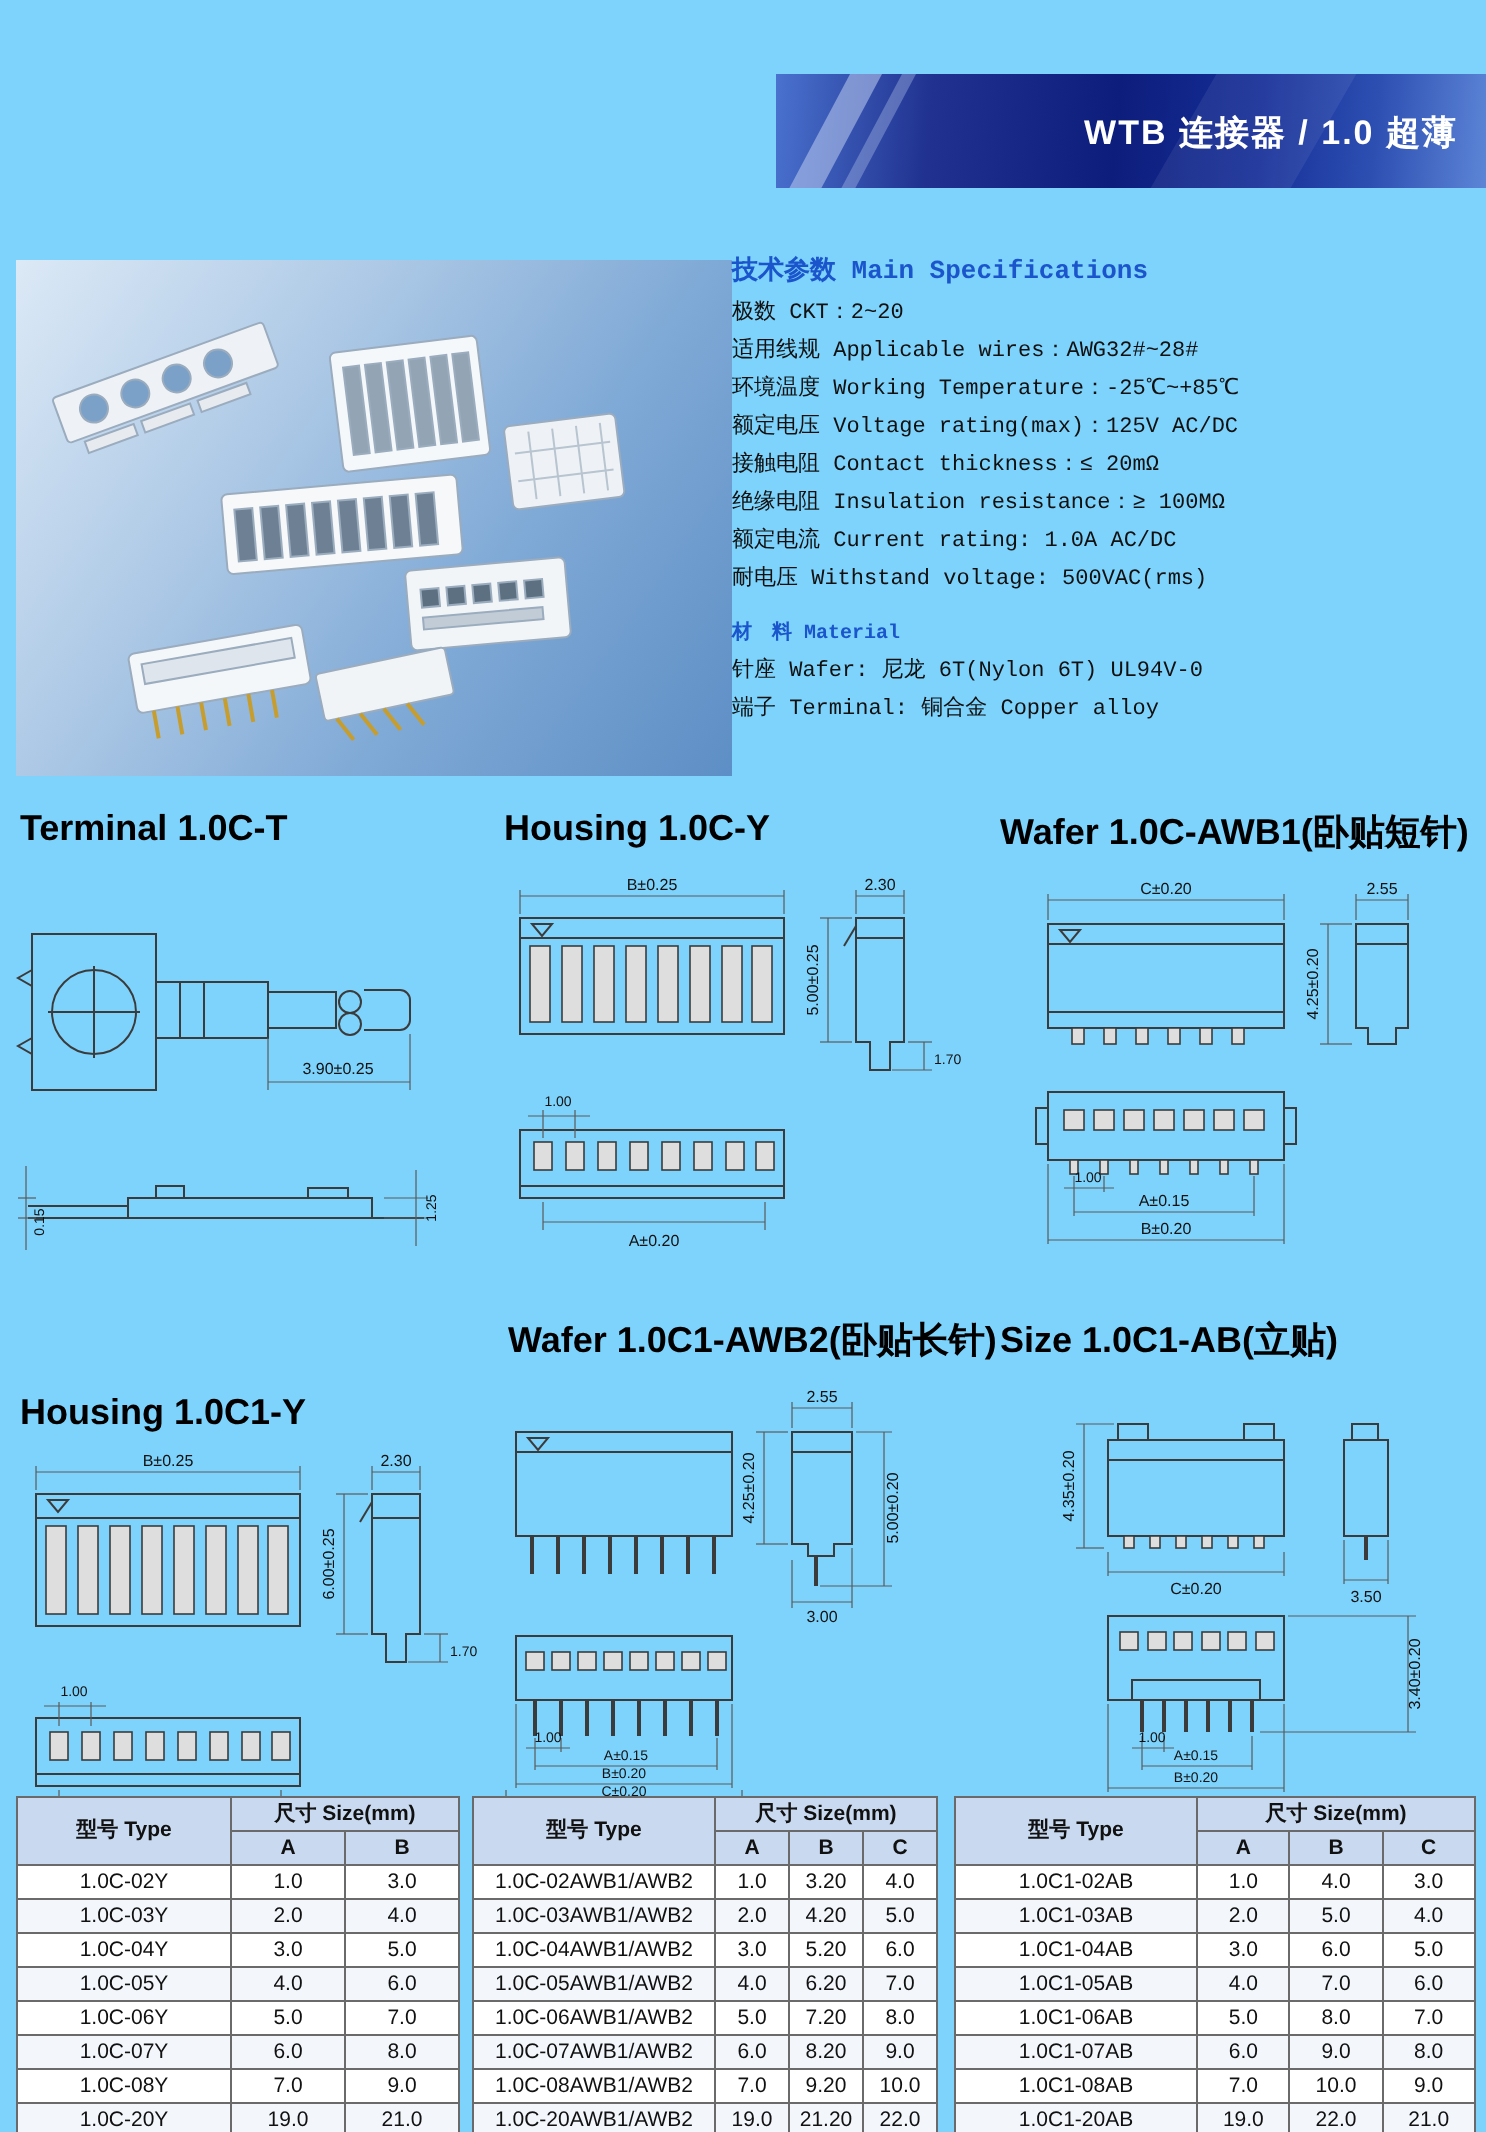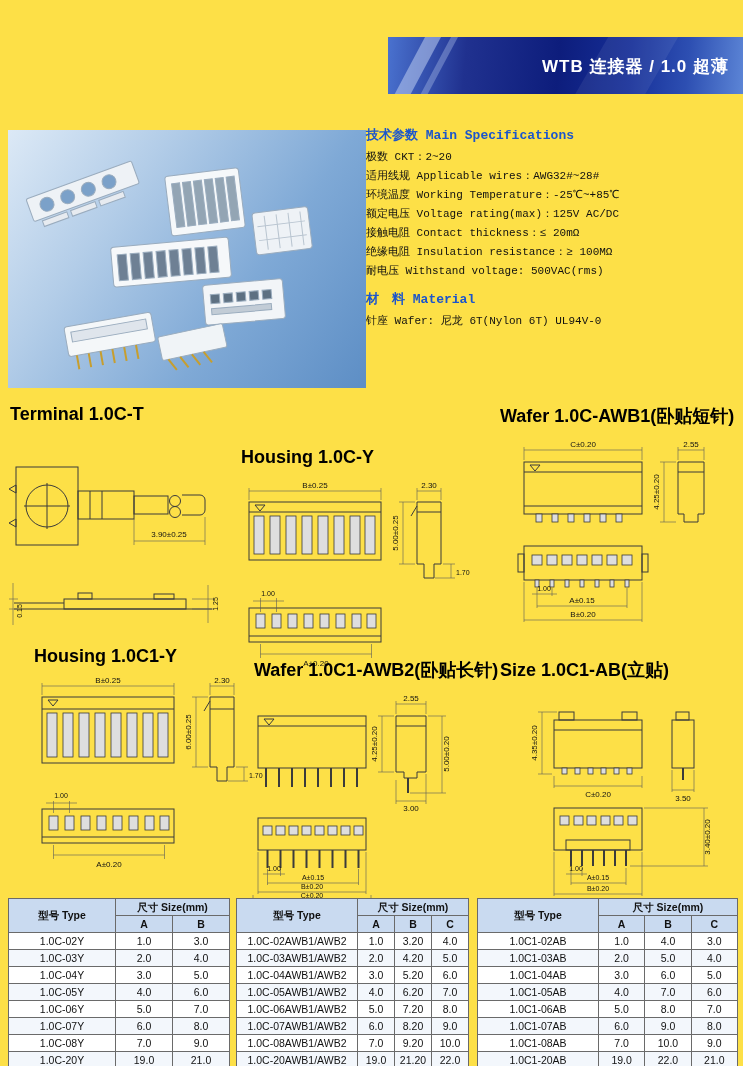--- a/index.html
+++ b/index.html
@@ -1,48 +1,48 @@
 <!DOCTYPE html>
 <html><head>
 <meta charset="utf-8">
 <style>
   html,body{margin:0;padding:0;background:#fff;}
-  .page{position:relative;width:743px;height:1066px;background:#fde047;overflow:hidden;
+  .page{position:relative;width:743px;height:1066px;background:#7dd3fc;overflow:hidden;
         font-family:"Liberation Sans","DejaVu Sans",sans-serif;color:#111;}
 
   
   .banner{position:absolute;left:388px;top:37px;width:355px;height:57px;overflow:hidden;
           background:linear-gradient(95deg,#4a72cf 0%,#20318f 22%,#0d1d7c 48%,#162f98 68%,#2d4fb2 84%,#5c85d6 100%);}
   .banner .stripe1{position:absolute;left:20px;top:-8px;width:16px;height:80px;background:rgba(190,205,240,.55);transform:skewX(-28deg);}
   .banner .stripe2{position:absolute;left:46px;top:-8px;width:7px;height:80px;background:rgba(190,205,240,.35);transform:skewX(-28deg);}
   .banner .stripe3{position:absolute;left:200px;top:-10px;width:70px;height:90px;background:rgba(255,255,255,.07);transform:skewX(-30deg);}
   .banner-title{position:absolute;right:14px;top:18px;color:#fff;font-size:17px;font-weight:bold;letter-spacing:1px;white-space:nowrap;}
 
   
   .photo{position:absolute;left:8px;top:130px;width:358px;height:258px;
          background:linear-gradient(125deg,#dce9f6 0%,#b3cde8 30%,#7fa9d6 65%,#5d8ec5 100%);}
 
   
   .specs{position:absolute;left:366px;top:126px;width:362px;font-family:Liberation Mono, monospace;}
   .specs-heading{color:#1b55cc;font-weight:bold;font-size:13px;margin:0 0 4px 0;}
-  .material-heading{color:#1b55cc;font-weight:bold;font-size:13px;margin:9px 0 4px 0;}
+  .material-heading{color:#1b55cc;font-weight:bold;font-size:10px;margin:9px 0 4px 0;}
   .spec-lines div{font-size:11px;line-height:19px;color:#101010;white-space:nowrap;}
 
   
   .panel{position:absolute;}
   .panel-title{font-size:18px;font-weight:bold;color:#000;display:block;margin-left:4px;}
   .panel svg{display:block;margin-top:8px;}
   .ln{fill:none;stroke:#3b3b3b;stroke-width:1;}
   .lnf{fill:#dedede;stroke:#3b3b3b;stroke-width:.8;}
   .dl{stroke:#5a5a5a;stroke-width:.6;fill:none;}
   .pin{stroke:#3b3b3b;stroke-width:2;}
   .panel svg text{font-size:8px;fill:#111;font-family:"Liberation Sans",sans-serif;}
   .panel svg text.t7{font-size:7px;}
-  .p1{left:6px;top:404px;}  .p2{left:237px;top:404px;margin-top:43px;}  .p3{left:496px;top:404px;}
-  .p4{left:6px;top:646px;margin-left:24px;}  .p5{left:250px;top:658px;}  .p6{left:496px;top:658px;}
+  .p1{left:6px;top:404px;}  .p2{left:248px;top:404px;}  .p3{left:496px;top:404px;}
+  .p4{left:6px;top:696px;}  .p5{left:250px;top:658px;}  .p6{left:496px;top:658px;}
 
   
   .tables{position:absolute;left:0;top:898px;width:743px;height:160px;text-decoration:underline;}
   .tables table{position:absolute;border-collapse:collapse;background:#fff;table-layout:fixed;}
   .tbl1{left:8px;width:222px;}
   .tbl2{left:236px;width:233px;}
   .tbl3{left:477px;width:261px;}
   .tables th,.tables td{border:1px solid #6a6a6a;font-size:10.5px;text-align:center;padding:1px 2px;height:14px;line-height:13px;}
   .tables th{background:#c9daf0;font-weight:bold;}
   .tables tbody tr:nth-child(even) td{background:#f3f7fc;}
@@ -140,25 +140,27 @@
 
   <div class="specs">
     <div class="specs-heading">技术参数 Main Specifications</div>
     <div class="spec-lines">
         <div>极数 CKT：2~20</div>
         <div>适用线规 Applicable wires：AWG32#~28#</div>
         <div>环境温度 Working Temperature：-25℃~+85℃</div>
         <div>额定电压 Voltage rating(max)：125V AC/DC</div>
         <div>接触电阻 Contact thickness：≤ 20mΩ</div>
         <div>绝缘电阻 Insulation resistance：≥ 100MΩ</div>
+        <div>额定电流 Current rating: 1.0A AC/DC</div>
         <div>耐电压 Withstand voltage: 500VAC(rms)</div>
       </div>
     <div class="material-heading">材　料 Material</div>
     <div class="spec-lines">
         <div>针座 Wafer: 尼龙 6T(Nylon 6T) UL94V-0</div>
+        <div>端子 Terminal: 铜合金 Copper alloy</div>
       </div>
   </div>
 
   <div class="panel p1">
     <span class="panel-title">Terminal 1.0C-T</span>
     <svg viewBox="0 0 240 208" width="240" height="208">
       <g class="ln">
         <rect x="10" y="34" width="62" height="78"></rect>
           <circle cx="41" cy="73" r="21"></circle>
         <line x1="41" y1="50" x2="41" y2="96"></line>

